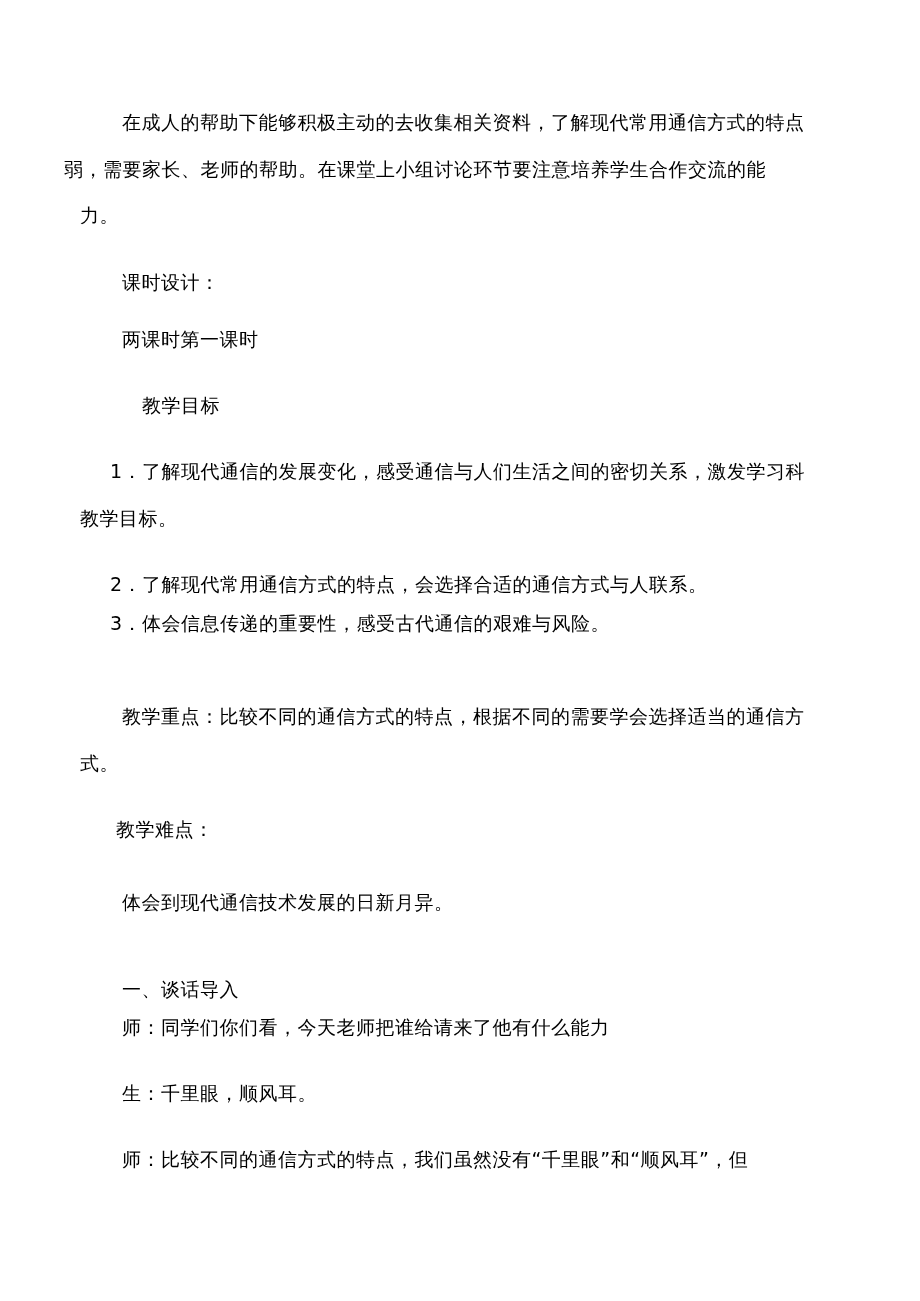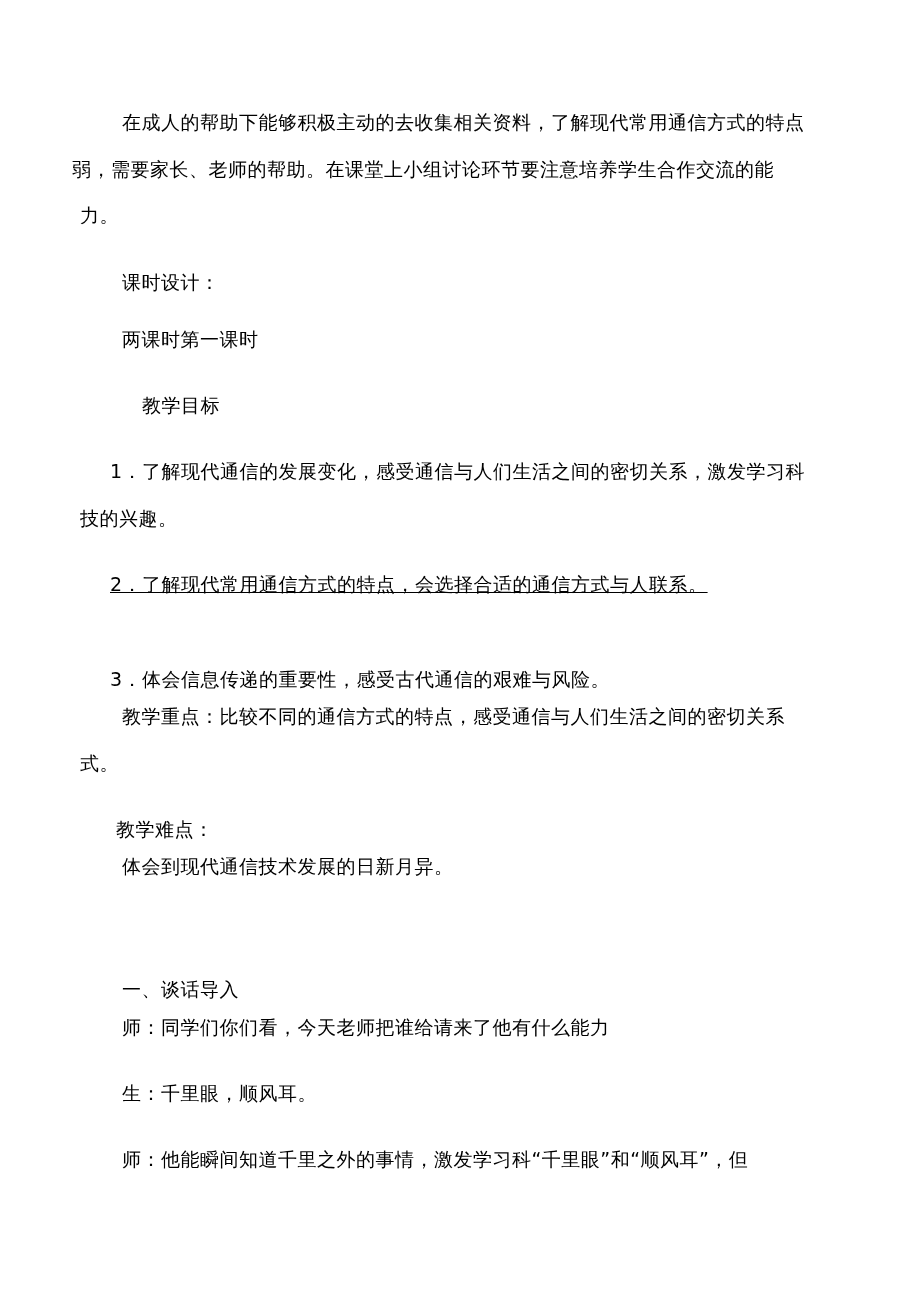--- a/index.html
+++ b/index.html
@@ -5,30 +5,30 @@
   html, body { margin: 0; padding: 0; background: #ffffff; }
   body { width: 920px; height: 1301px; position: relative; overflow: hidden;
          font-family: "DejaVu Sans", sans-serif; color: #000; }
   .line { position: absolute; font-size: 19px; line-height: 24px; white-space: nowrap; letter-spacing: 0.5px; }
 </style>
 </head>
 <body>
 
 <div id="page">
     <div class="line" style="left: 122px; top: 110px;">在成人的帮助下能够积极主动的去收集相关资料，了解现代常用通信方式的特点</div>
-    <div class="line" style="left: 72px; top: 157px;">弱，需要家长、老师的帮助。在课堂上小组讨论环节要注意培养学生合作交流的能</div>
+    <div class="line" style="left: 64px; top: 157px;">弱，需要家长、老师的帮助。在课堂上小组讨论环节要注意培养学生合作交流的能</div>
     <div class="line" style="left: 80px; top: 203px;">力。</div>
     <div class="line" style="left: 122px; top: 270px;">课时设计：</div>
     <div class="line" style="left: 122px; top: 327px;">两课时第一课时</div>
     <div class="line" style="left: 122px; top: 393px; margin-left: 20px;">教学目标</div>
     <div class="line" style="left: 110px; top: 459px;">1．了解现代通信的发展变化，感受通信与人们生活之间的密切关系，激发学习科</div>
-    <div class="line" style="left: 80px; top: 506px;">技的兴趣。</div>
-    <div class="line" style="left: 110px; top: 572px; text-decoration: underline;">2．了解现代常用通信方式的特点，会选择合适的通信方式与人联系。</div>
-    <div class="line" style="left: 110px; top: 667px;">3．体会信息传递的重要性，感受古代通信的艰难与风险。</div>
-    <div class="line" style="left: 122px; top: 704px;">教学重点：比较不同的通信方式的特点，感受通信与人们生活之间的密切关系</div>
+    <div class="line" style="left: 80px; top: 506px;">教学目标。</div>
+    <div class="line" style="left: 110px; top: 572px;">2．了解现代常用通信方式的特点，会选择合适的通信方式与人联系。</div>
+    <div class="line" style="left: 110px; top: 611px;">3．体会信息传递的重要性，感受古代通信的艰难与风险。</div>
+    <div class="line" style="left: 122px; top: 704px;">教学重点：比较不同的通信方式的特点，根据不同的需要学会选择适当的通信方</div>
     <div class="line" style="left: 80px; top: 751px;">式。</div>
     <div class="line" style="left: 116px; top: 817px;">教学难点：</div>
-    <div class="line" style="left: 122px; top: 854px; text-align: center;">体会到现代通信技术发展的日新月异。</div>
+    <div class="line" style="left: 122px; top: 890px; text-align: center;">体会到现代通信技术发展的日新月异。</div>
     <div class="line" style="left: 122px; top: 949px; margin-top: 28px;">一、谈话导入</div>
     <div class="line" style="left: 122px; top: 1015px;">师：同学们你们看，今天老师把谁给请来了他有什么能力</div>
     <div class="line" style="left: 122px; top: 1081px;">生：千里眼，顺风耳。</div>
-    <div class="line" style="left: 122px; top: 1147px;">师：他能瞬间知道千里之外的事情，激发学习科“千里眼”和“顺风耳”，但</div>
+    <div class="line" style="left: 122px; top: 1147px;">师：比较不同的通信方式的特点，我们虽然没有“千里眼”和“顺风耳”，但</div>
   </div>
 
 </body></html>

